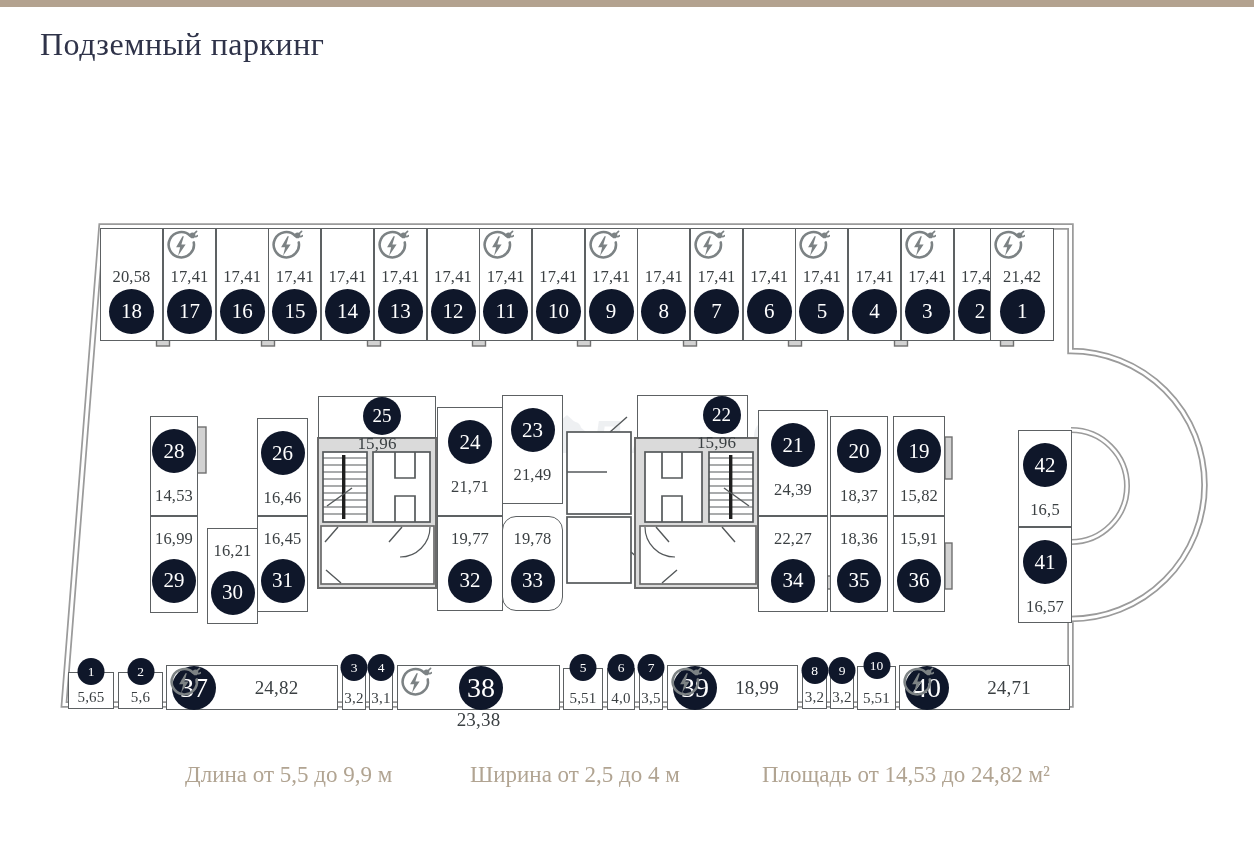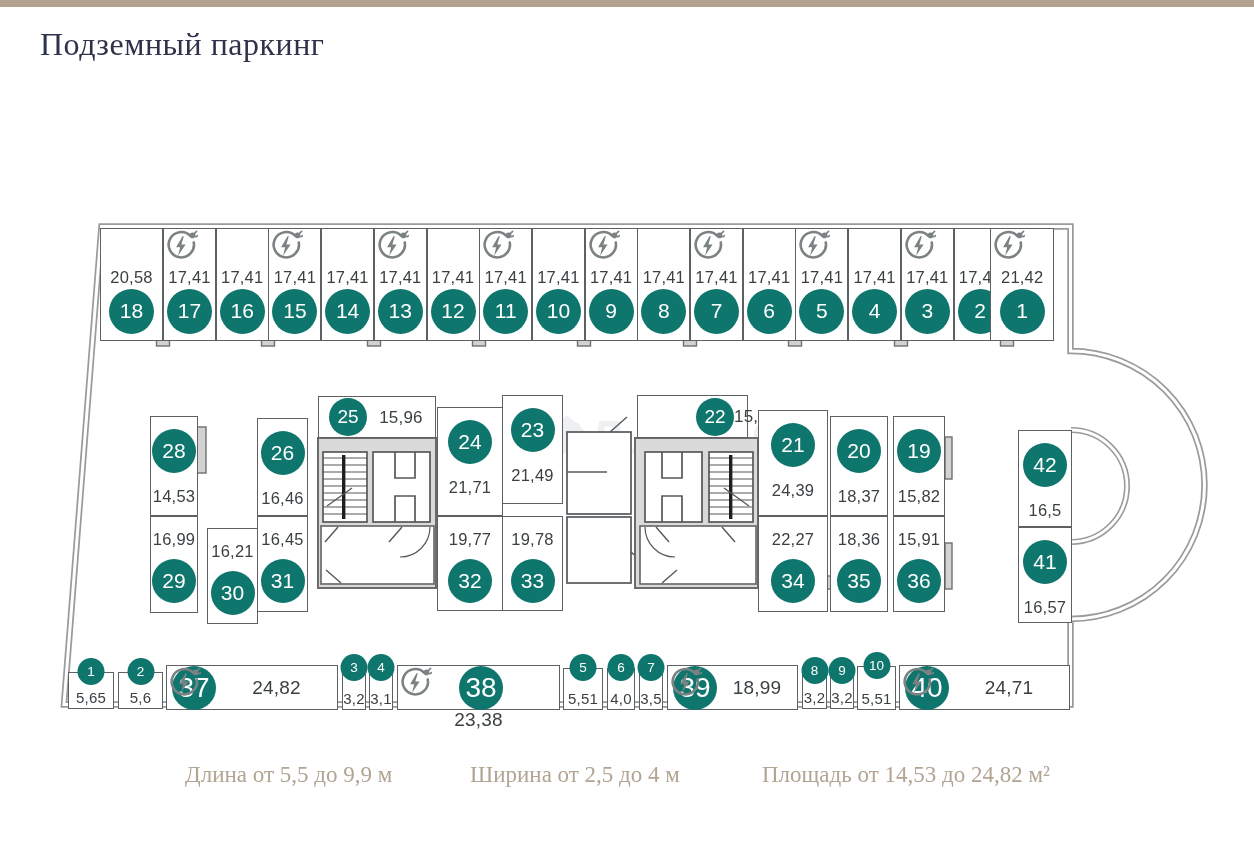--- a/index.html
+++ b/index.html
@@ -3,35 +3,35 @@
 <meta charset="utf-8">
 <style>
   html,body{margin:0;padding:0;background:#fff;}
   .stage{position:relative;width:1254px;height:864px;background:#fff;overflow:hidden;
          font-family:"Liberation Sans",sans-serif;}
   .topbar{position:absolute;left:0;top:0;width:100%;height:7px;background:#b3a28f;}
   .title{position:absolute;left:40px;top:26px;margin:0;font-family:"Liberation Serif",serif;
          font-weight:400;font-size:32px;color:#2f3349;letter-spacing:0.5px;}
   .plan{position:absolute;left:0;top:0;width:1254px;height:864px;}
   .plan svg{position:absolute;left:0;top:0;}
-  #spots{position:absolute;left:0;top:0;width:1254px;height:864px;}
+  #spots{position:absolute;left:0;top:0;width:1254px;height:864px;font-family:Liberation Serif, serif;}
   .spot{position:absolute;background:#fff;border:1.8px solid #5d6163;box-sizing:border-box;
         display:flex;cursor:pointer;}
   .area{font-size:16.5px;color:#3b4043;letter-spacing:0.2px;white-space:nowrap;line-height:1;}
-  .circle{width:45px;height:45px;border-radius:50%;background:#0f766e;color:#fff;
+  .circle{width:45px;height:45px;border-radius:50%;background:#0f172a;color:#fff;
           display:flex;align-items:center;justify-content:center;font-size:21px;flex:none;}
   .evslot{height:37px;display:flex;align-items:center;justify-content:center;margin-top:2px;flex:none;}
   .spot.top{flex-direction:column;align-items:center;}
   .spot.top .area{margin:1px 0 3px;}
   .spot.mid_ct,.spot.mid_cb{flex-direction:column;align-items:center;}
   .spot.mid_ct .circle{margin-top:12px;width:44px;height:44px;}
   .spot.mid_ct .area{margin-top:15px;}
   .spot.mid_cb .area{margin-top:14px;}
   .spot.mid_cb .circle{margin-top:11px;width:44px;height:44px;}
-  .spot.midh{flex-direction:row;align-items:center;}
+  .spot.midh{flex-direction:column;align-items:center;}
   .spot.midh .circle{width:38px;height:38px;font-size:19px;margin-left:10px;}
   .spot.midh .area{flex:1;text-align:center;font-size:17px;}
   .spot.bl{flex-direction:row;align-items:center;}
   .spot.bl .circle{width:44px;height:44px;margin-left:5px;font-size:28px;}
   .spot.bl .area{flex:1;text-align:center;font-size:19px;}
   .spot.bl .ev{margin-right:7px;flex:none;}
   .spot.bs{overflow:visible;}
   .spot.bs .circle{position:absolute;width:27px;height:27px;font-size:13.5px;left:50%;top:-15px;
                    transform:translateX(-50%);}
   .spot.bs .area{position:absolute;bottom:3px;left:-6px;right:-6px;text-align:center;font-size:15px;}
@@ -316,21 +316,21 @@
           <div class="circle">30</div>
         </div>
         <div class="spot mid_cb" style="left: 257px; top: 516px; width: 51px; height: 96px;">
           <div class="area">16,45</div>
           <div class="circle">31</div>
         </div>
         <div class="spot mid_cb" style="left: 437px; top: 516px; width: 66px; height: 95px;">
           <div class="area">19,77</div>
           <div class="circle">32</div>
         </div>
-        <div class="spot mid_cb" style="left: 502px; top: 516px; width: 61px; height: 95px;">
+        <div class="spot mid_cb" style="left: 502px; top: 516px; width: 61px; height: 95px; border-radius: 14px;">
           <div class="area">19,78</div>
           <div class="circle">33</div>
         </div>
         <div class="spot mid_cb" style="left: 758px; top: 516px; width: 70px; height: 96px;">
           <div class="area">22,27</div>
           <div class="circle">34</div>
         </div>
         <div class="spot mid_cb" style="left: 830px; top: 516px; width: 58px; height: 96px;">
           <div class="area">18,36</div>
           <div class="circle">35</div>

